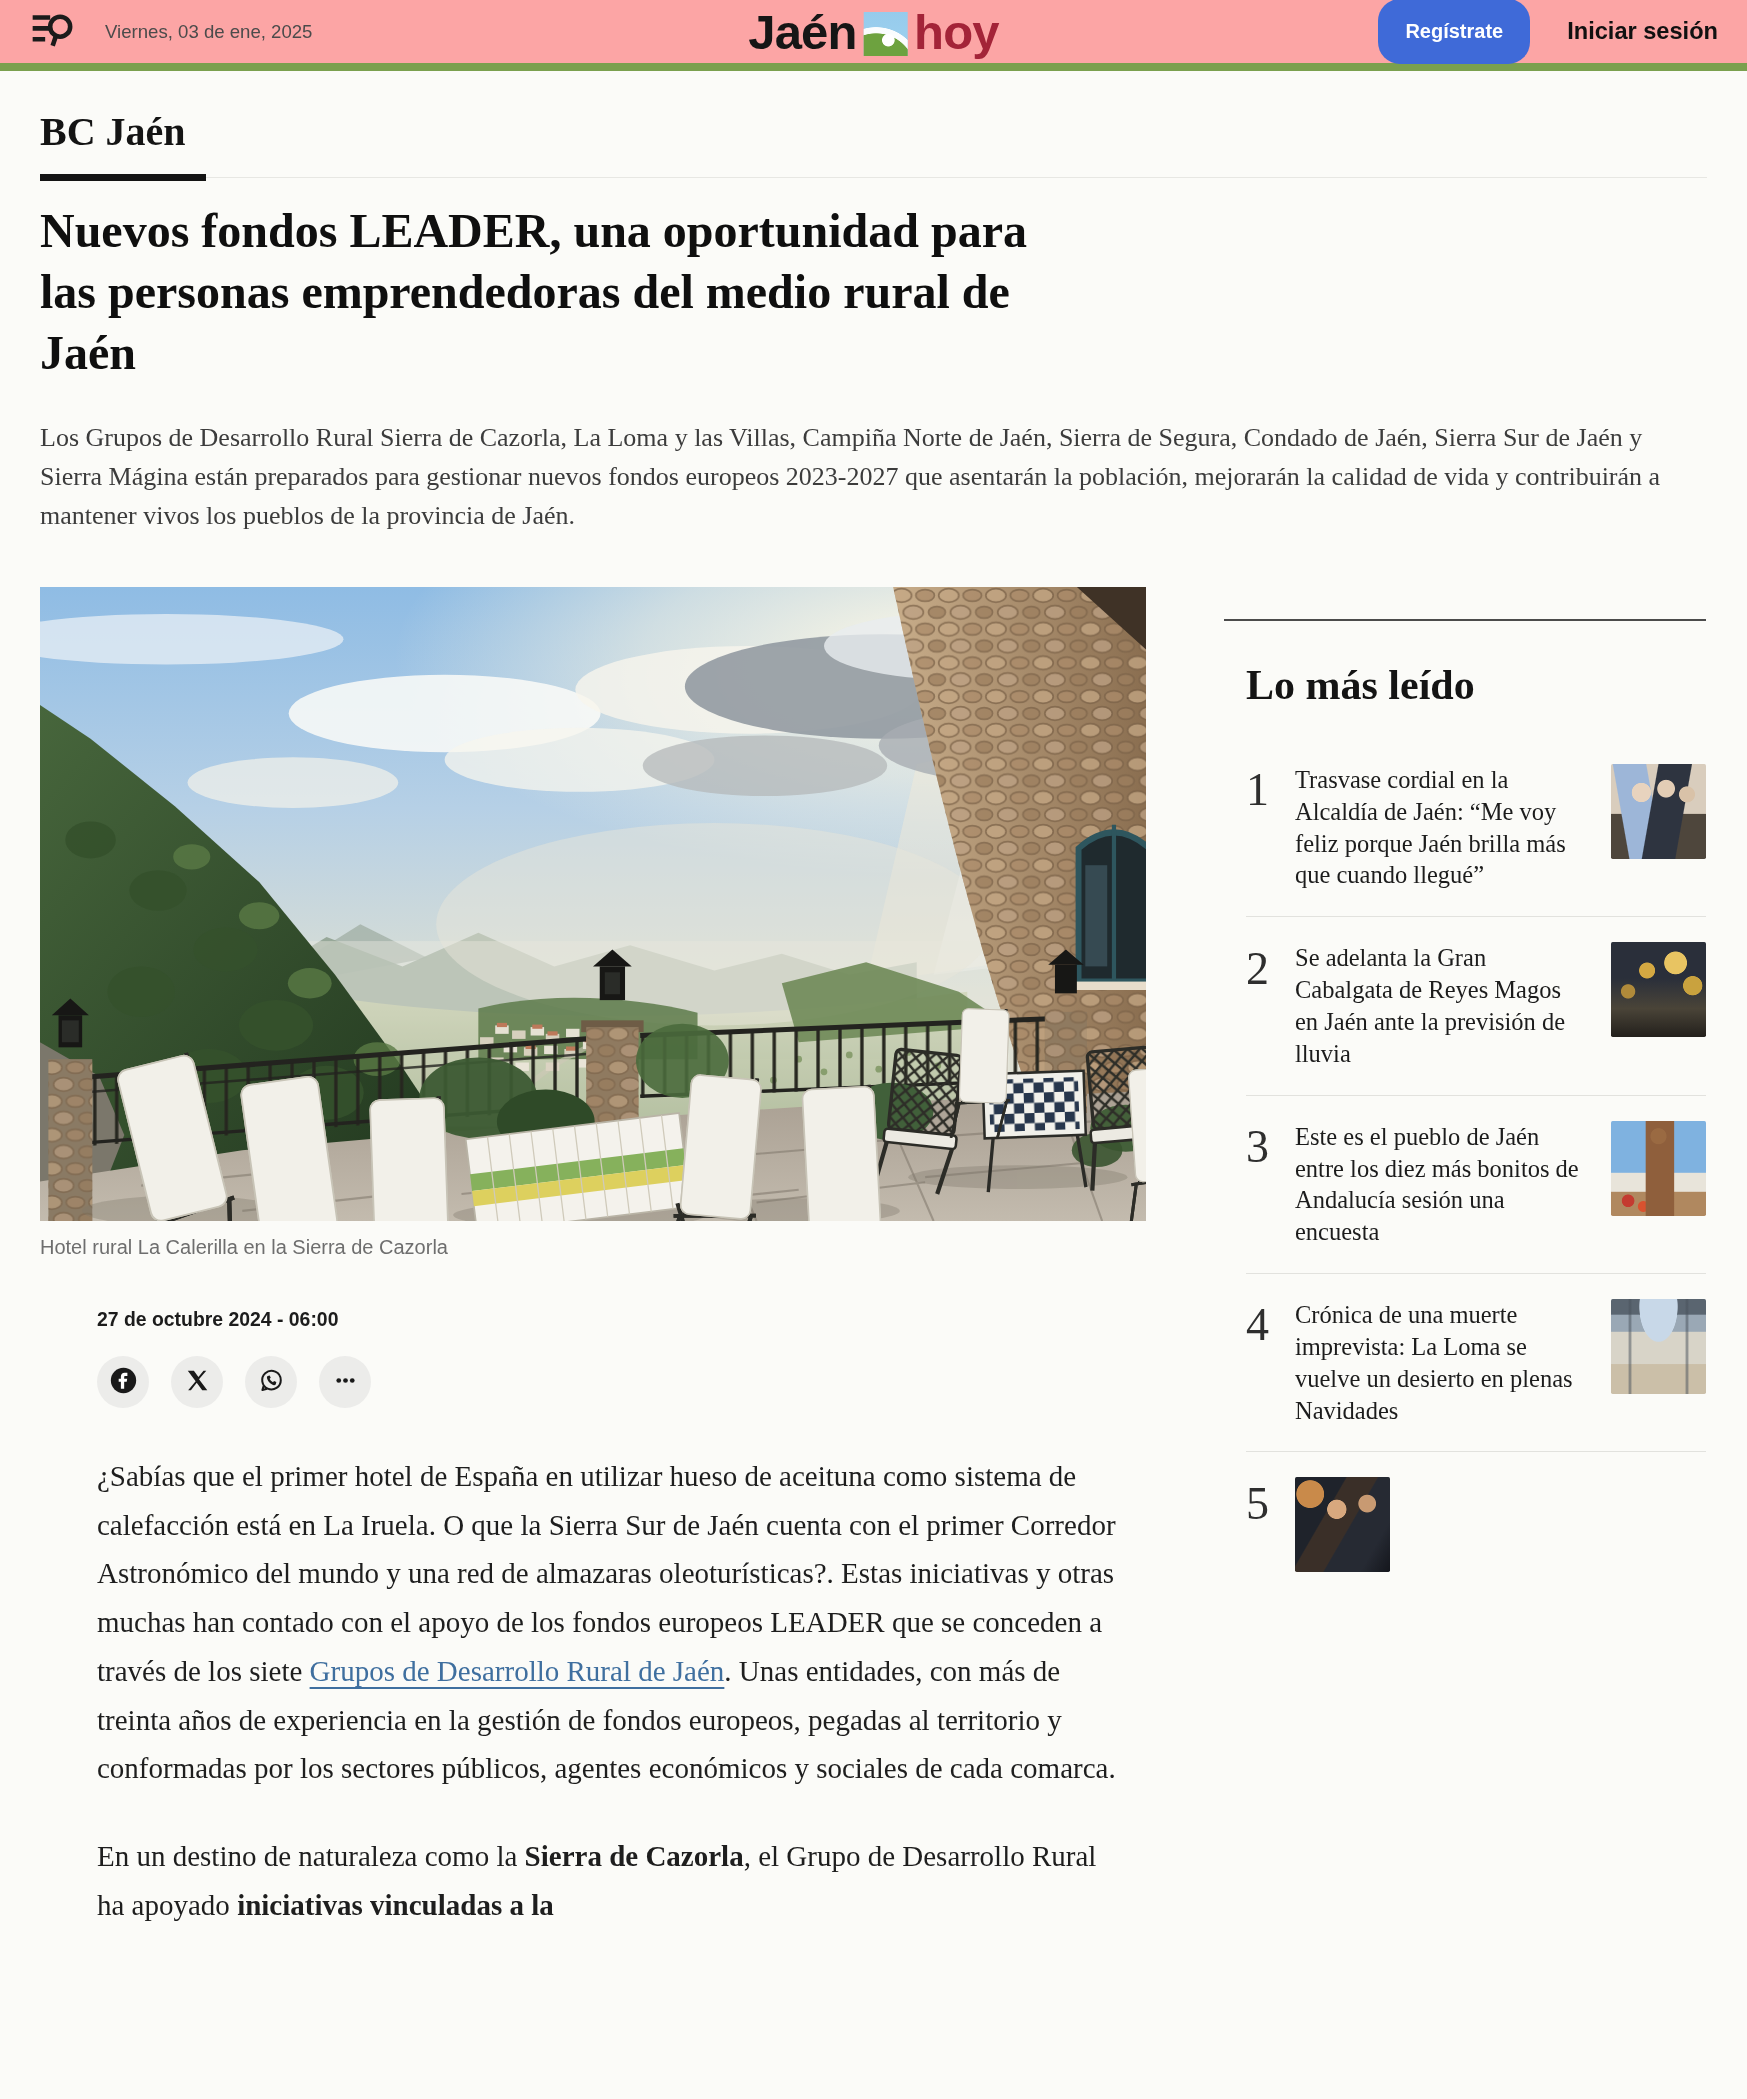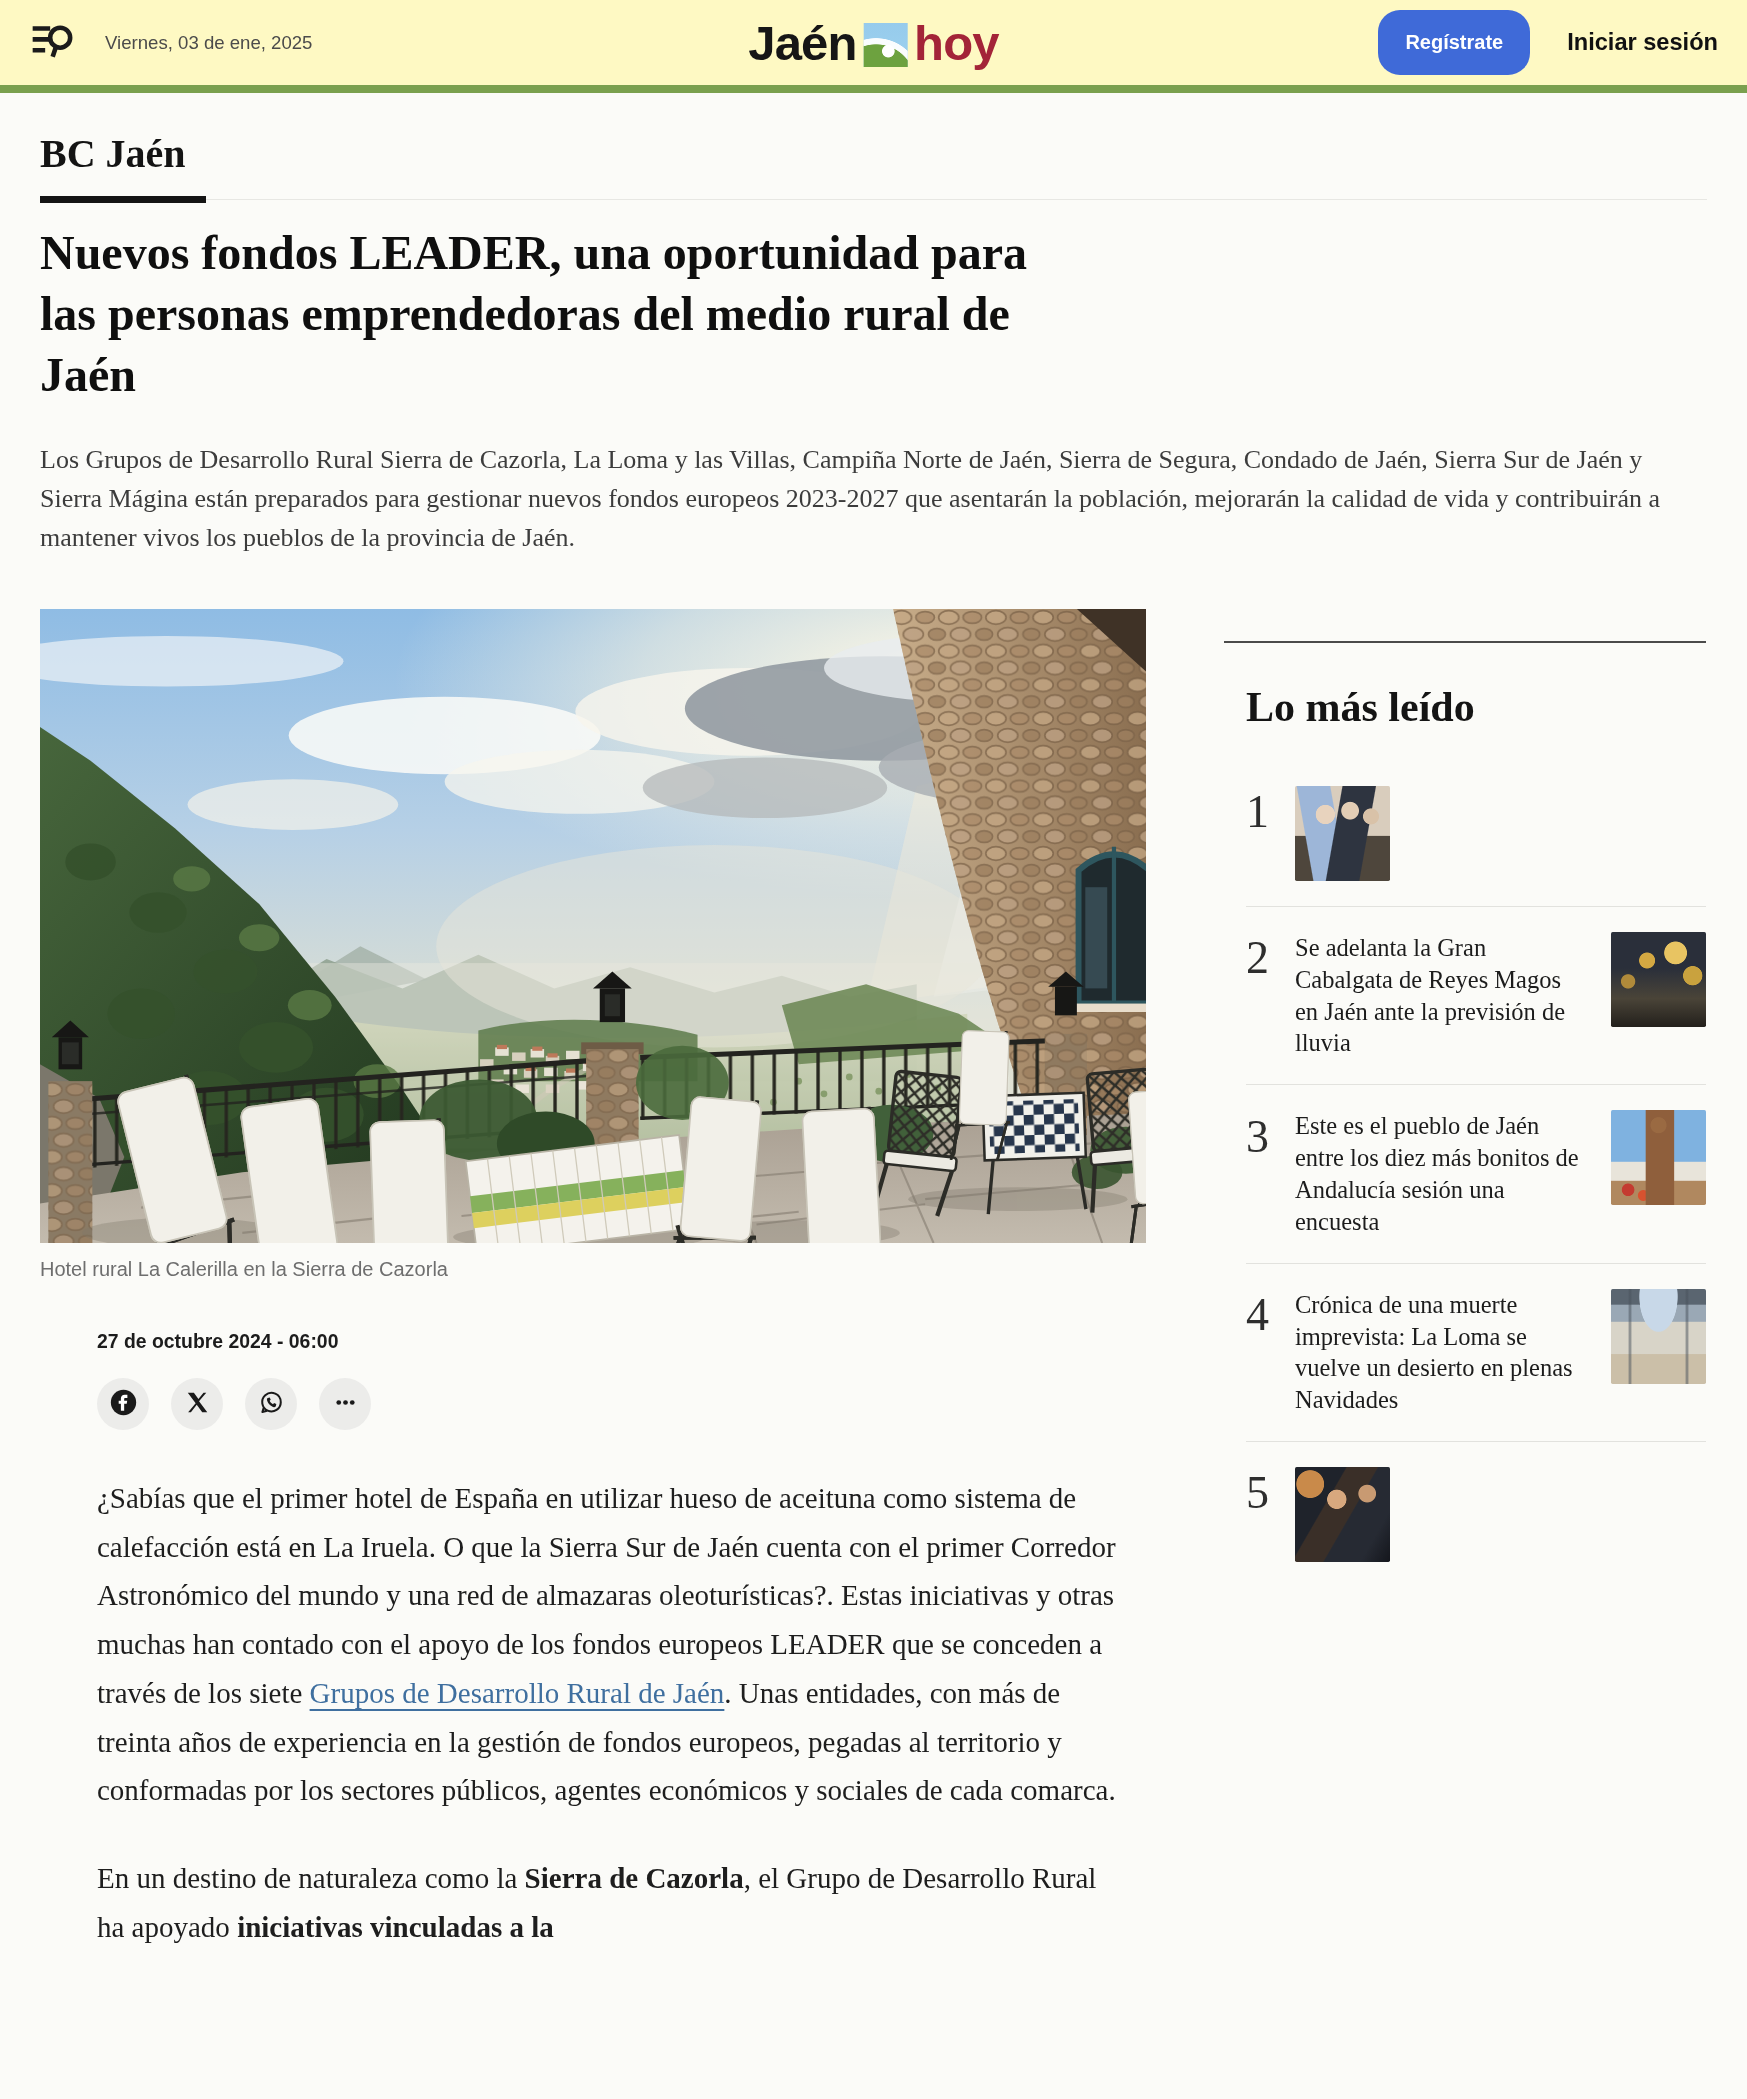--- a/index.html
+++ b/index.html
@@ -3,21 +3,21 @@
 <meta charset="utf-8">
 <style>
   html,body{margin:0;padding:0;}
   body{
     width:1747px;height:2100px;overflow:hidden;position:relative;
     background:#fbfbf8;
     font-family:"Liberation Sans","DejaVu Sans",sans-serif;
     color:#1b1b1b;
   }
   
-  .hdr{height:85px;background:#fef9c3;display:flex;align-items:center;position:relative;padding:0 29px;box-sizing:border-box;}
+  .hdr{height:63px;background:#fca5a5;display:flex;align-items:center;position:relative;padding:0 29px;box-sizing:border-box;}
   .hdr-left{display:flex;align-items:center;gap:25px;}
   .menu-btn{background:none;border:none;padding:0;cursor:pointer;width:51px;height:42px;display:flex;align-items:center;}
   .hdr-date{font-size:18.6px;color:#4b4b4b;}
   .logo{position:absolute;left:50%;top:50%;transform:translate(-50%,-50%);display:flex;align-items:center;gap:6.7px;cursor:pointer;}
   .logo-jaen{font-size:49px;font-weight:bold;letter-spacing:-0.8px;color:#161616;}
   .logo-hoy{font-size:49px;font-weight:bold;letter-spacing:-0.8px;color:#a32438;}
   .logo-mark{width:44px;height:44px;margin-top:5px;
     background:
       radial-gradient(circle at 56% 64%, #ffffff 0 5.9px, transparent 6.7px),
       radial-gradient(circle at 28% 138%, transparent 0 57%, rgba(255,255,255,.95) 58% 66%, transparent 67%),
@@ -449,20 +449,21 @@
         <p><span>En un destino de naturaleza como la </span><span class="b">Sierra de Cazorla</span><span>, el Grupo de Desarrollo Rural ha apoyado </span><span class="b">iniciativas vinculadas a la</span></p>
       </div>
     </article>
 
     <aside class="aside">
       <div class="aside-rule"></div>
       <h3 class="aside-title">Lo más leído</h3>
       <ol class="mr-list">
         <li class="mr-item">
           <span class="mr-rank">1</span>
+          <span class="mr-title">Trasvase cordial en la Alcaldía de Jaén: “Me voy feliz porque Jaén brilla más que cuando llegué”</span>
           <span class="thumb t1"></span>
         </li>
         <li class="mr-item">
           <span class="mr-rank">2</span>
           <span class="mr-title">Se adelanta la Gran Cabalgata de Reyes Magos en Jaén ante la previsión de lluvia</span>
           <span class="thumb t2"></span>
         </li>
         <li class="mr-item">
           <span class="mr-rank">3</span>
           <span class="mr-title">Este es el pueblo de Jaén entre los diez más bonitos de Andalucía sesión una encuesta</span>

